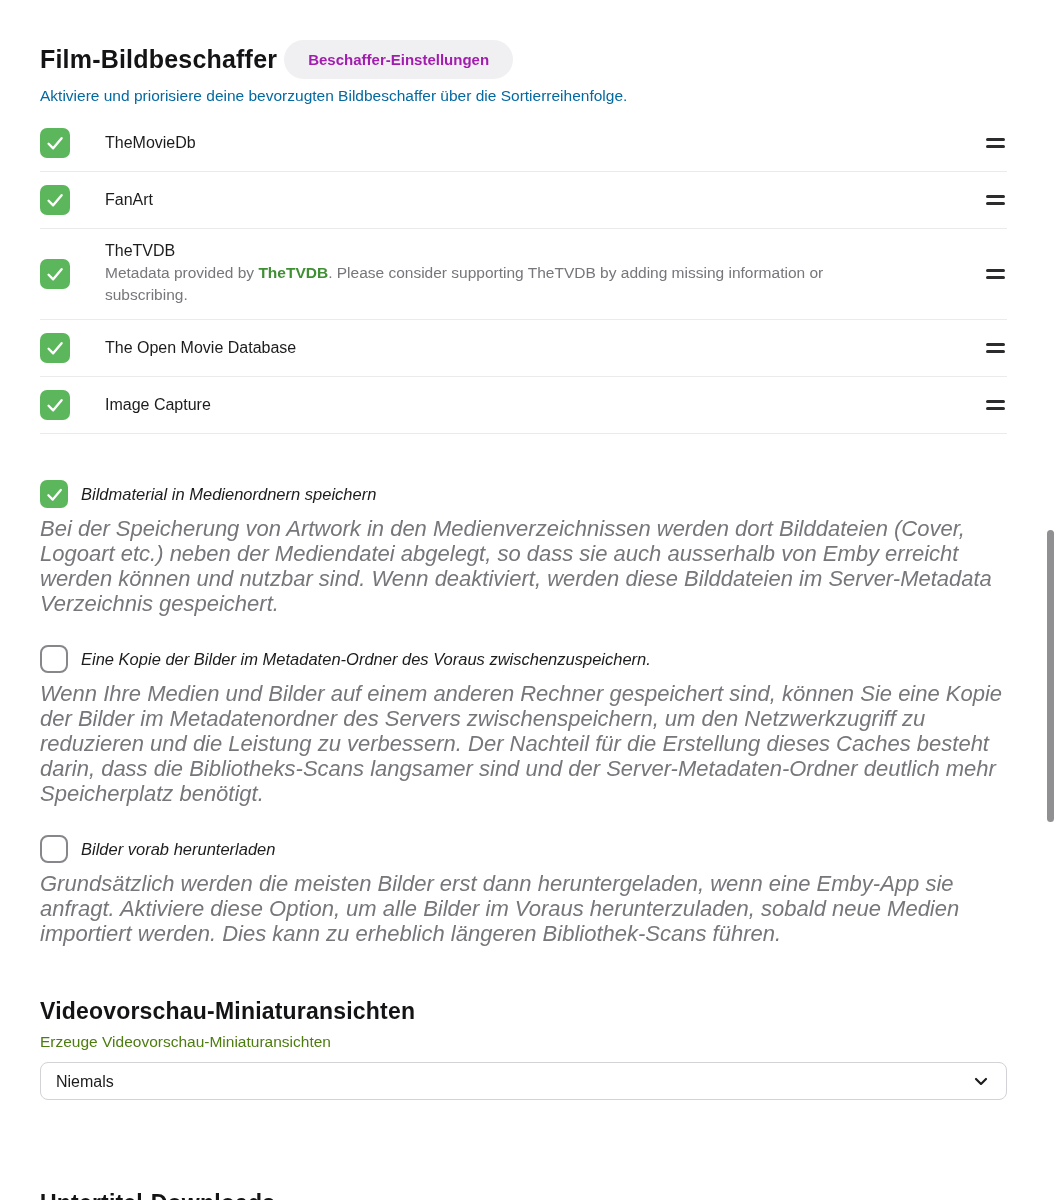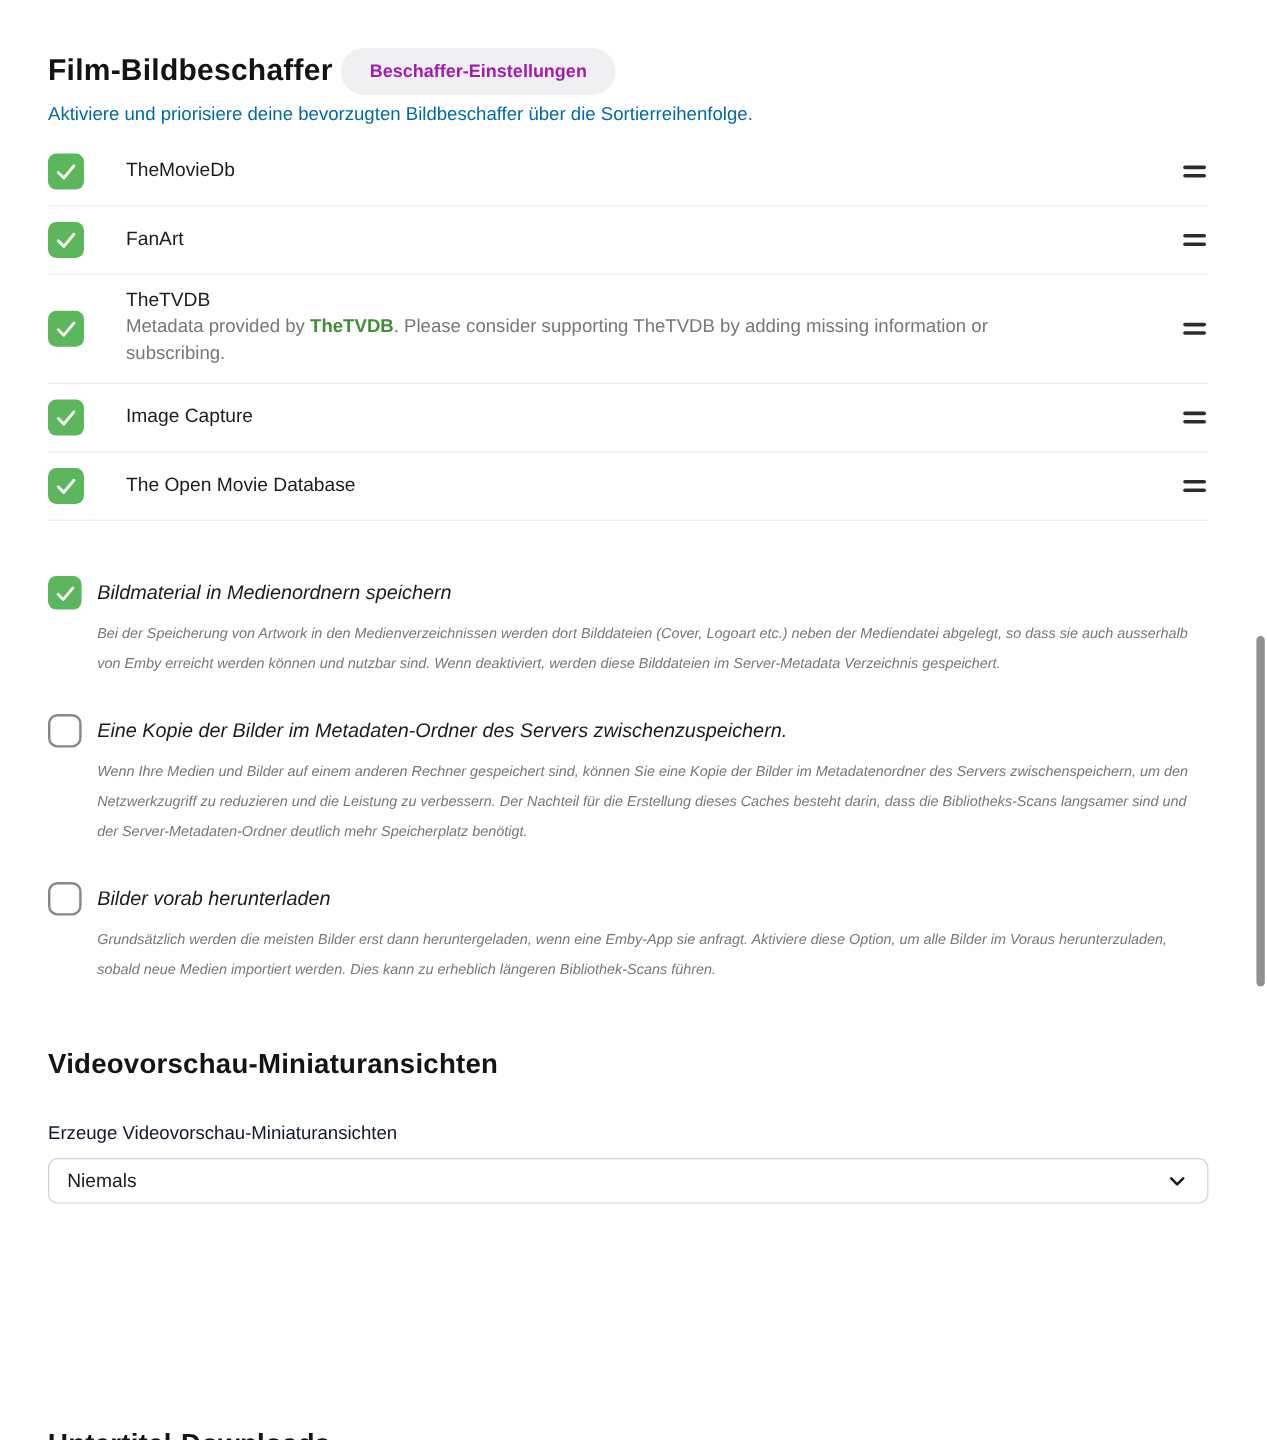--- a/index.html
+++ b/index.html
@@ -50,28 +50,28 @@
   .checkbox.unchecked svg { visibility: hidden; }
   .fetcher-row .checkbox { margin-right: 20px; }
   .option-block .checkbox { width: 28px; height: 28px; margin-right: 13px; }
 
   
   .options { margin-top: 46px; }
   .option-block { margin-bottom: 29px; font-style: italic; }
   .option-head { display: flex; align-items: center; }
   .option-label { font-size: 16.5px; color: #1c1c1e; }
   .option-desc {
-    margin-left: 41px; margin-top: 8px;
-    font-size: 12px; color: #76767b; line-height: 25px;
+    margin-top: 8px;
+    font-size: 22px; color: #76767b; line-height: 25px;
   }
 
   
   .section-heading { font-size: 23px; font-weight: 700; color: #141416; letter-spacing: 0.2px; }
   .video-section { margin-top: 52px; }
-  .field-label { margin-top: 36px; font-size: 15.5px; color: #0f172a; }
+  .field-label { margin-top: 8px; font-size: 15.5px; color: #4d7c0f; }
   .select-wrap { position: relative; margin-top: 11px; }
   .select-box {
     width: 100%; height: 38px; appearance: none; -webkit-appearance: none;
     border: 1px solid #d2d2d7; border-radius: 8px; background: #ffffff;
     font-family: inherit; font-size: 16px; color: #1c1c1e;
     padding: 0 48px 0 15px; cursor: pointer;
   }
   .select-chevron {
     position: absolute; right: 16px; top: 50%; transform: translateY(-50%);
     pointer-events: none; display: flex;
@@ -149,37 +149,37 @@
     </span>
   </div>
 
   <div class="fetcher-row">
     <span class="checkbox checked">
       <svg width="22" height="22" viewBox="0 0 24 24" fill="none">
         <path d="M5 12.8 L10 17.8 L19.2 6.8" stroke="#ffffff" stroke-width="2.6" stroke-linecap="round" stroke-linejoin="round"></path>
       </svg>
     </span>
     <div class="fetcher-text">
+      <div class="fetcher-label">The Open Movie Database</div>
+
+    </div>
+    <span class="drag-handle">
+      <span class="bar"></span>
+      <span class="bar"></span>
+    </span>
+  </div>
+
+  <div class="fetcher-row">
+    <span class="checkbox checked">
+      <svg width="22" height="22" viewBox="0 0 24 24" fill="none">
+        <path d="M5 12.8 L10 17.8 L19.2 6.8" stroke="#ffffff" stroke-width="2.6" stroke-linecap="round" stroke-linejoin="round"></path>
+      </svg>
+    </span>
+    <div class="fetcher-text">
       <div class="fetcher-label">Image Capture</div>
-
-    </div>
-    <span class="drag-handle">
-      <span class="bar"></span>
-      <span class="bar"></span>
-    </span>
-  </div>
-
-  <div class="fetcher-row">
-    <span class="checkbox checked">
-      <svg width="22" height="22" viewBox="0 0 24 24" fill="none">
-        <path d="M5 12.8 L10 17.8 L19.2 6.8" stroke="#ffffff" stroke-width="2.6" stroke-linecap="round" stroke-linejoin="round"></path>
-      </svg>
-    </span>
-    <div class="fetcher-text">
-      <div class="fetcher-label">The Open Movie Database</div>
 
     </div>
     <span class="drag-handle">
       <span class="bar"></span>
       <span class="bar"></span>
     </span>
   </div>
 </div>
 
   <div class="options">
@@ -195,21 +195,21 @@
     <p class="option-desc">Bei der Speicherung von Artwork in den Medienverzeichnissen werden dort Bilddateien (Cover, Logoart etc.) neben der Mediendatei abgelegt, so dass sie auch ausserhalb von Emby erreicht werden können und nutzbar sind. Wenn deaktiviert, werden diese Bilddateien im Server-Metadata Verzeichnis gespeichert.</p>
   </div>
 
   <div class="option-block">
     <div class="option-head">
       <span class="checkbox unchecked">
         <svg width="21" height="21" viewBox="0 0 24 24" fill="none">
           <path d="M5 12.8 L10 17.8 L19.2 6.8" stroke="#ffffff" stroke-width="2.6" stroke-linecap="round" stroke-linejoin="round"></path>
         </svg>
       </span>
-      <span class="option-label">Eine Kopie der Bilder im Metadaten-Ordner des Servers zwischenzuspeichern.</span>
+      <span class="option-label">Eine Kopie der Bilder im Metadaten-Ordner des Voraus zwischenzuspeichern.</span>
     </div>
     <p class="option-desc">Wenn Ihre Medien und Bilder auf einem anderen Rechner gespeichert sind, können Sie eine Kopie der Bilder im Metadatenordner des Servers zwischenspeichern, um den Netzwerkzugriff zu reduzieren und die Leistung zu verbessern. Der Nachteil für die Erstellung dieses Caches besteht darin, dass die Bibliotheks-Scans langsamer sind und der Server-Metadaten-Ordner deutlich mehr Speicherplatz benötigt.</p>
   </div>
 
   <div class="option-block">
     <div class="option-head">
       <span class="checkbox unchecked">
         <svg width="21" height="21" viewBox="0 0 24 24" fill="none">
           <path d="M5 12.8 L10 17.8 L19.2 6.8" stroke="#ffffff" stroke-width="2.6" stroke-linecap="round" stroke-linejoin="round"></path>
         </svg>

